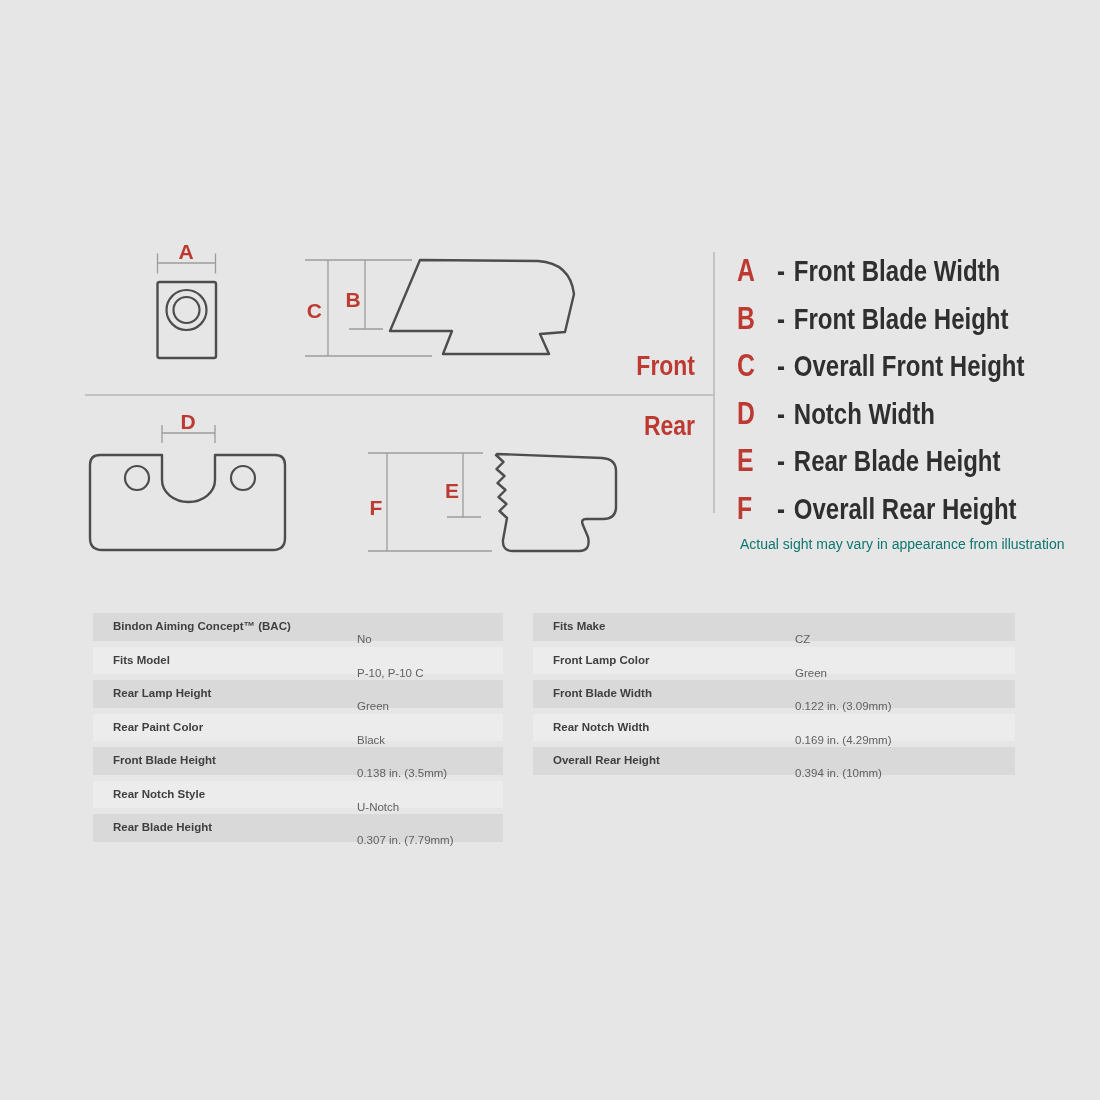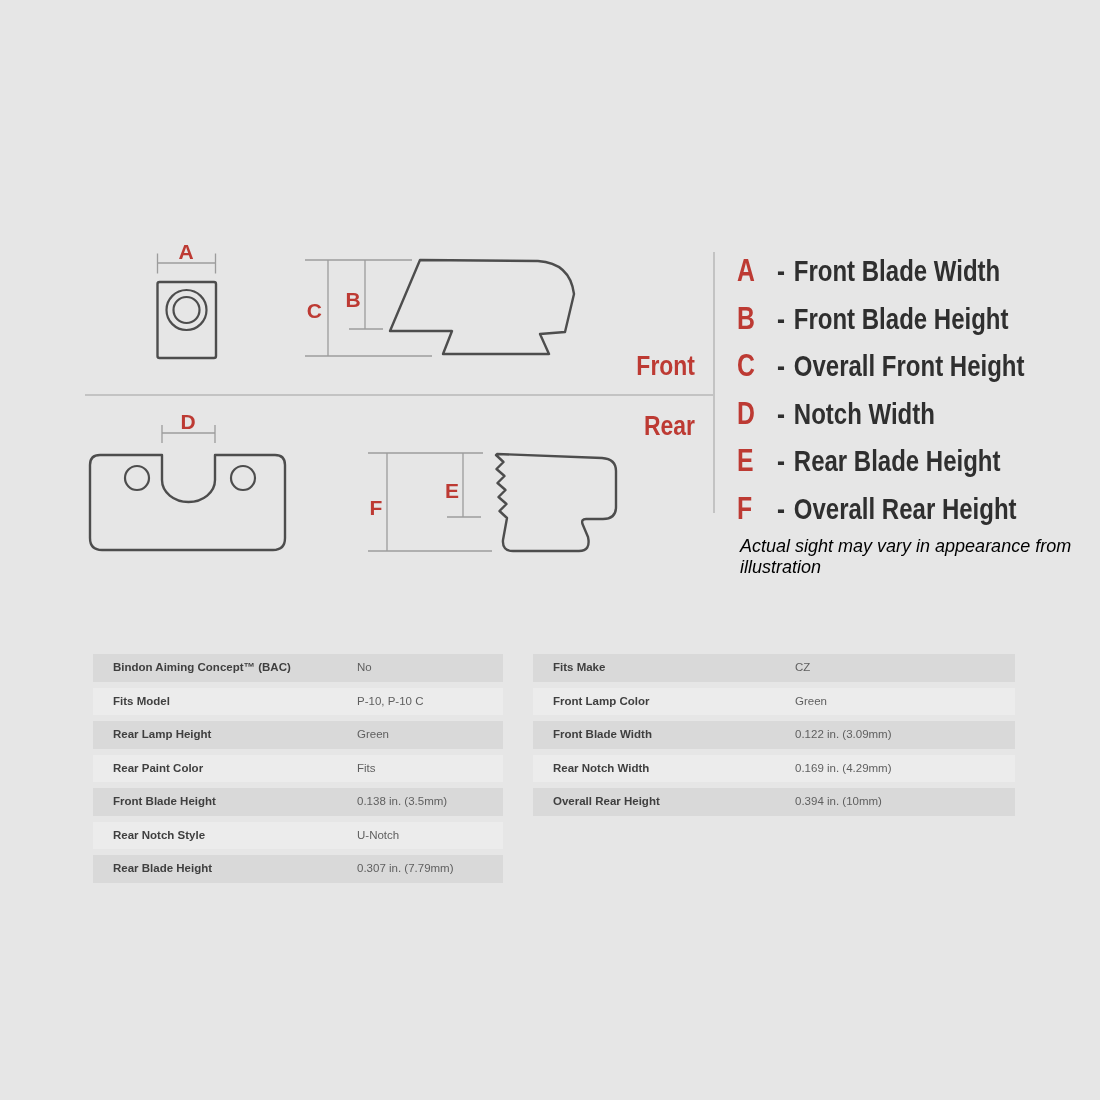--- a/index.html
+++ b/index.html
@@ -25,30 +25,30 @@
   .legend-row:nth-child(1){top:0;}
   .legend-row:nth-child(2){top:47.6px;}
   .legend-row:nth-child(3){top:95.2px;}
   .legend-row:nth-child(4){top:142.8px;}
   .legend-row:nth-child(5){top:190.4px;}
   .legend-row:nth-child(6){top:238px;}
   .legend-letter{display:inline-block;width:50px;font-size:31px;font-weight:bold;color:#bd3a33;}
   .legend-dash{font-size:30px;font-weight:bold;color:#2f2f2f;margin-right:11px;}
   .legend-desc{font-size:30px;font-weight:bold;color:#2f2f2f;}
 
-  .disclaimer{position:absolute;left:740px;top:536px;font-size:18px;font-style:italic;color:#000000;}
+  .disclaimer{position:absolute;left:740px;top:536px;font-size:14px;color:#0f766e;}
 
-  .spec-table{position:absolute;top:613px;margin-top:41px;}
+  .spec-table{position:absolute;top:613px;}
   .spec-table.left{left:93px;width:410px;}
   .spec-table.right{left:533px;width:482px;}
   .spec-row{position:relative;height:27.5px;margin-bottom:6px;line-height:27.5px;font-size:11.5px;}
   .spec-row:nth-child(odd){background:#d9d9d9;}
   .spec-row:nth-child(even){background:#ececec;}
   .spec-label{position:absolute;left:20px;top:0;font-weight:bold;color:#3f3f3f;white-space:nowrap;}
-  .spec-value{position:absolute;left:264px;top:0;color:#5f5f5f;white-space:nowrap;}
+  .spec-value{position:absolute;left:264px;top:13px;color:#5f5f5f;white-space:nowrap;}
   .spec-table.right .spec-value{left:262px;text-align:right;}
 </style>
 </head>
 <body>
 
 <div class="canvas">
 
   <svg class="diagram-svg" width="1100" height="1100" viewBox="0 0 1100 1100">
 
     <g fill="none" stroke="#4d4d4d" stroke-width="2.4" stroke-linejoin="round">
@@ -148,21 +148,21 @@
     <div class="spec-row">
       <span class="spec-label">Fits Model</span>
       <span class="spec-value">P-10, P-10 C</span>
     </div>
     <div class="spec-row">
       <span class="spec-label">Rear Lamp Height</span>
       <span class="spec-value">Green</span>
     </div>
     <div class="spec-row">
       <span class="spec-label">Rear Paint Color</span>
-      <span class="spec-value">Fits</span>
+      <span class="spec-value">Black</span>
     </div>
     <div class="spec-row">
       <span class="spec-label">Front Blade Height</span>
       <span class="spec-value">0.138 in. (3.5mm)</span>
     </div>
     <div class="spec-row">
       <span class="spec-label">Rear Notch Style</span>
       <span class="spec-value">U-Notch</span>
     </div>
     <div class="spec-row">

